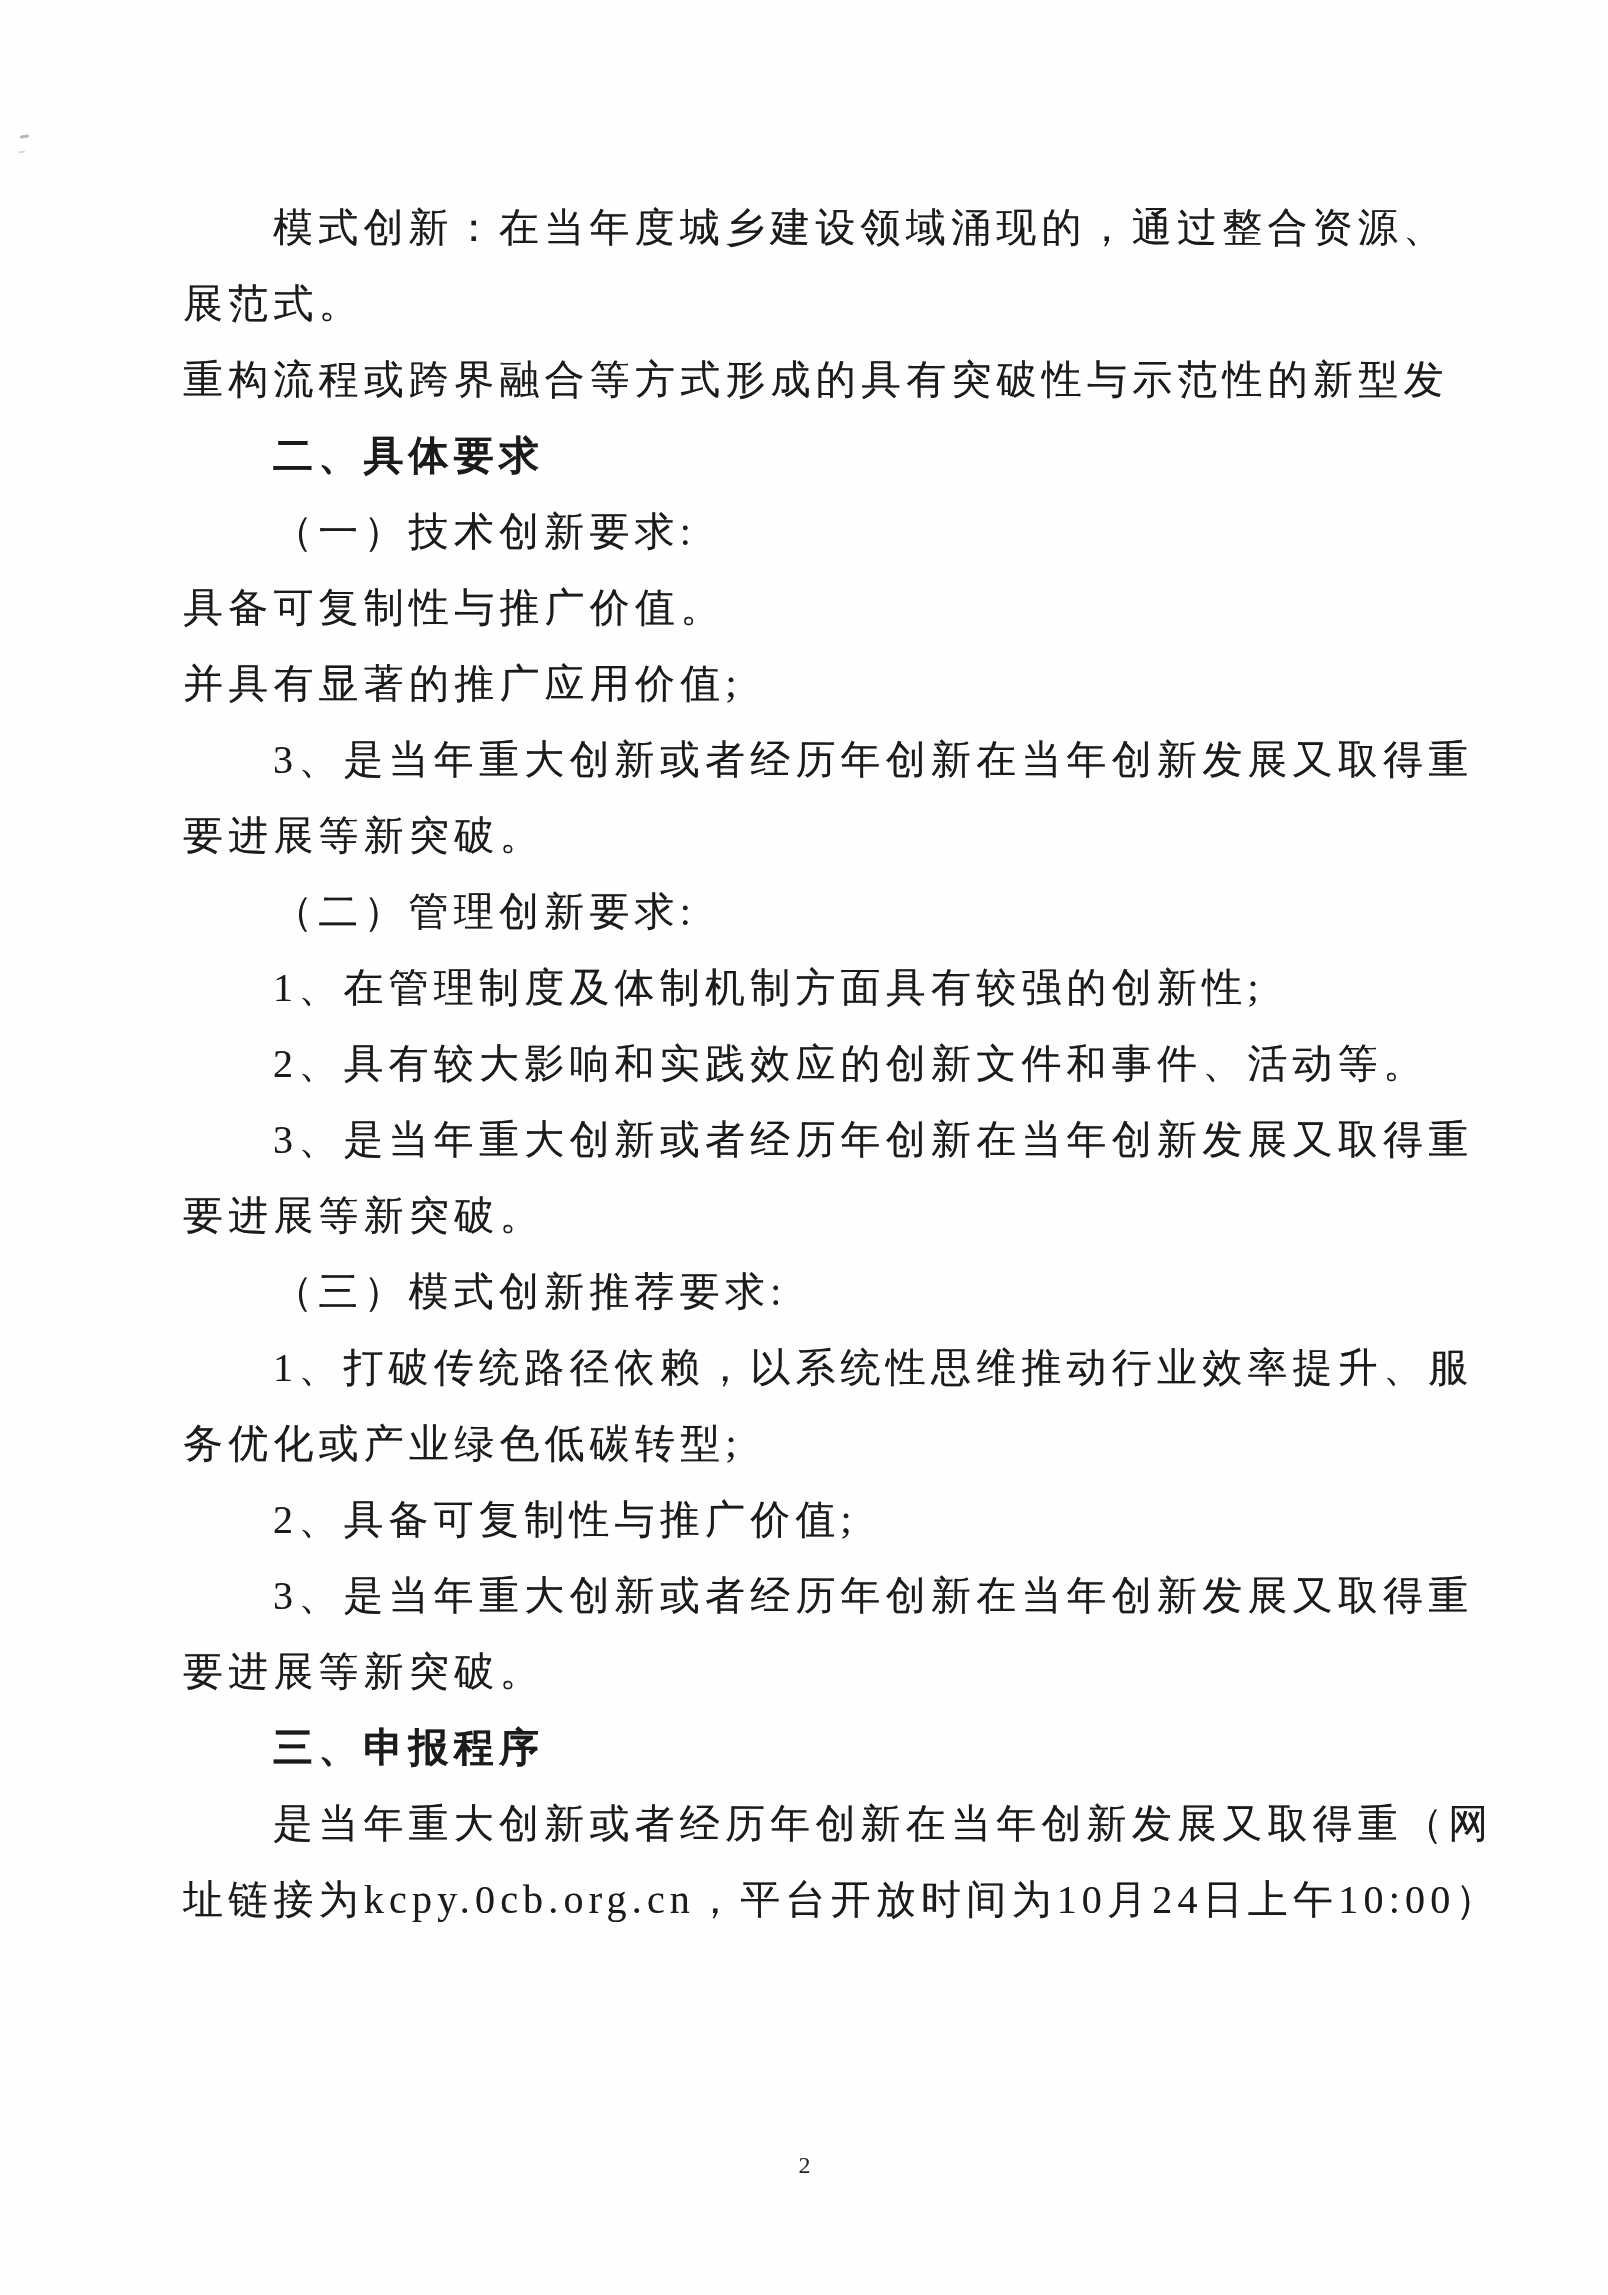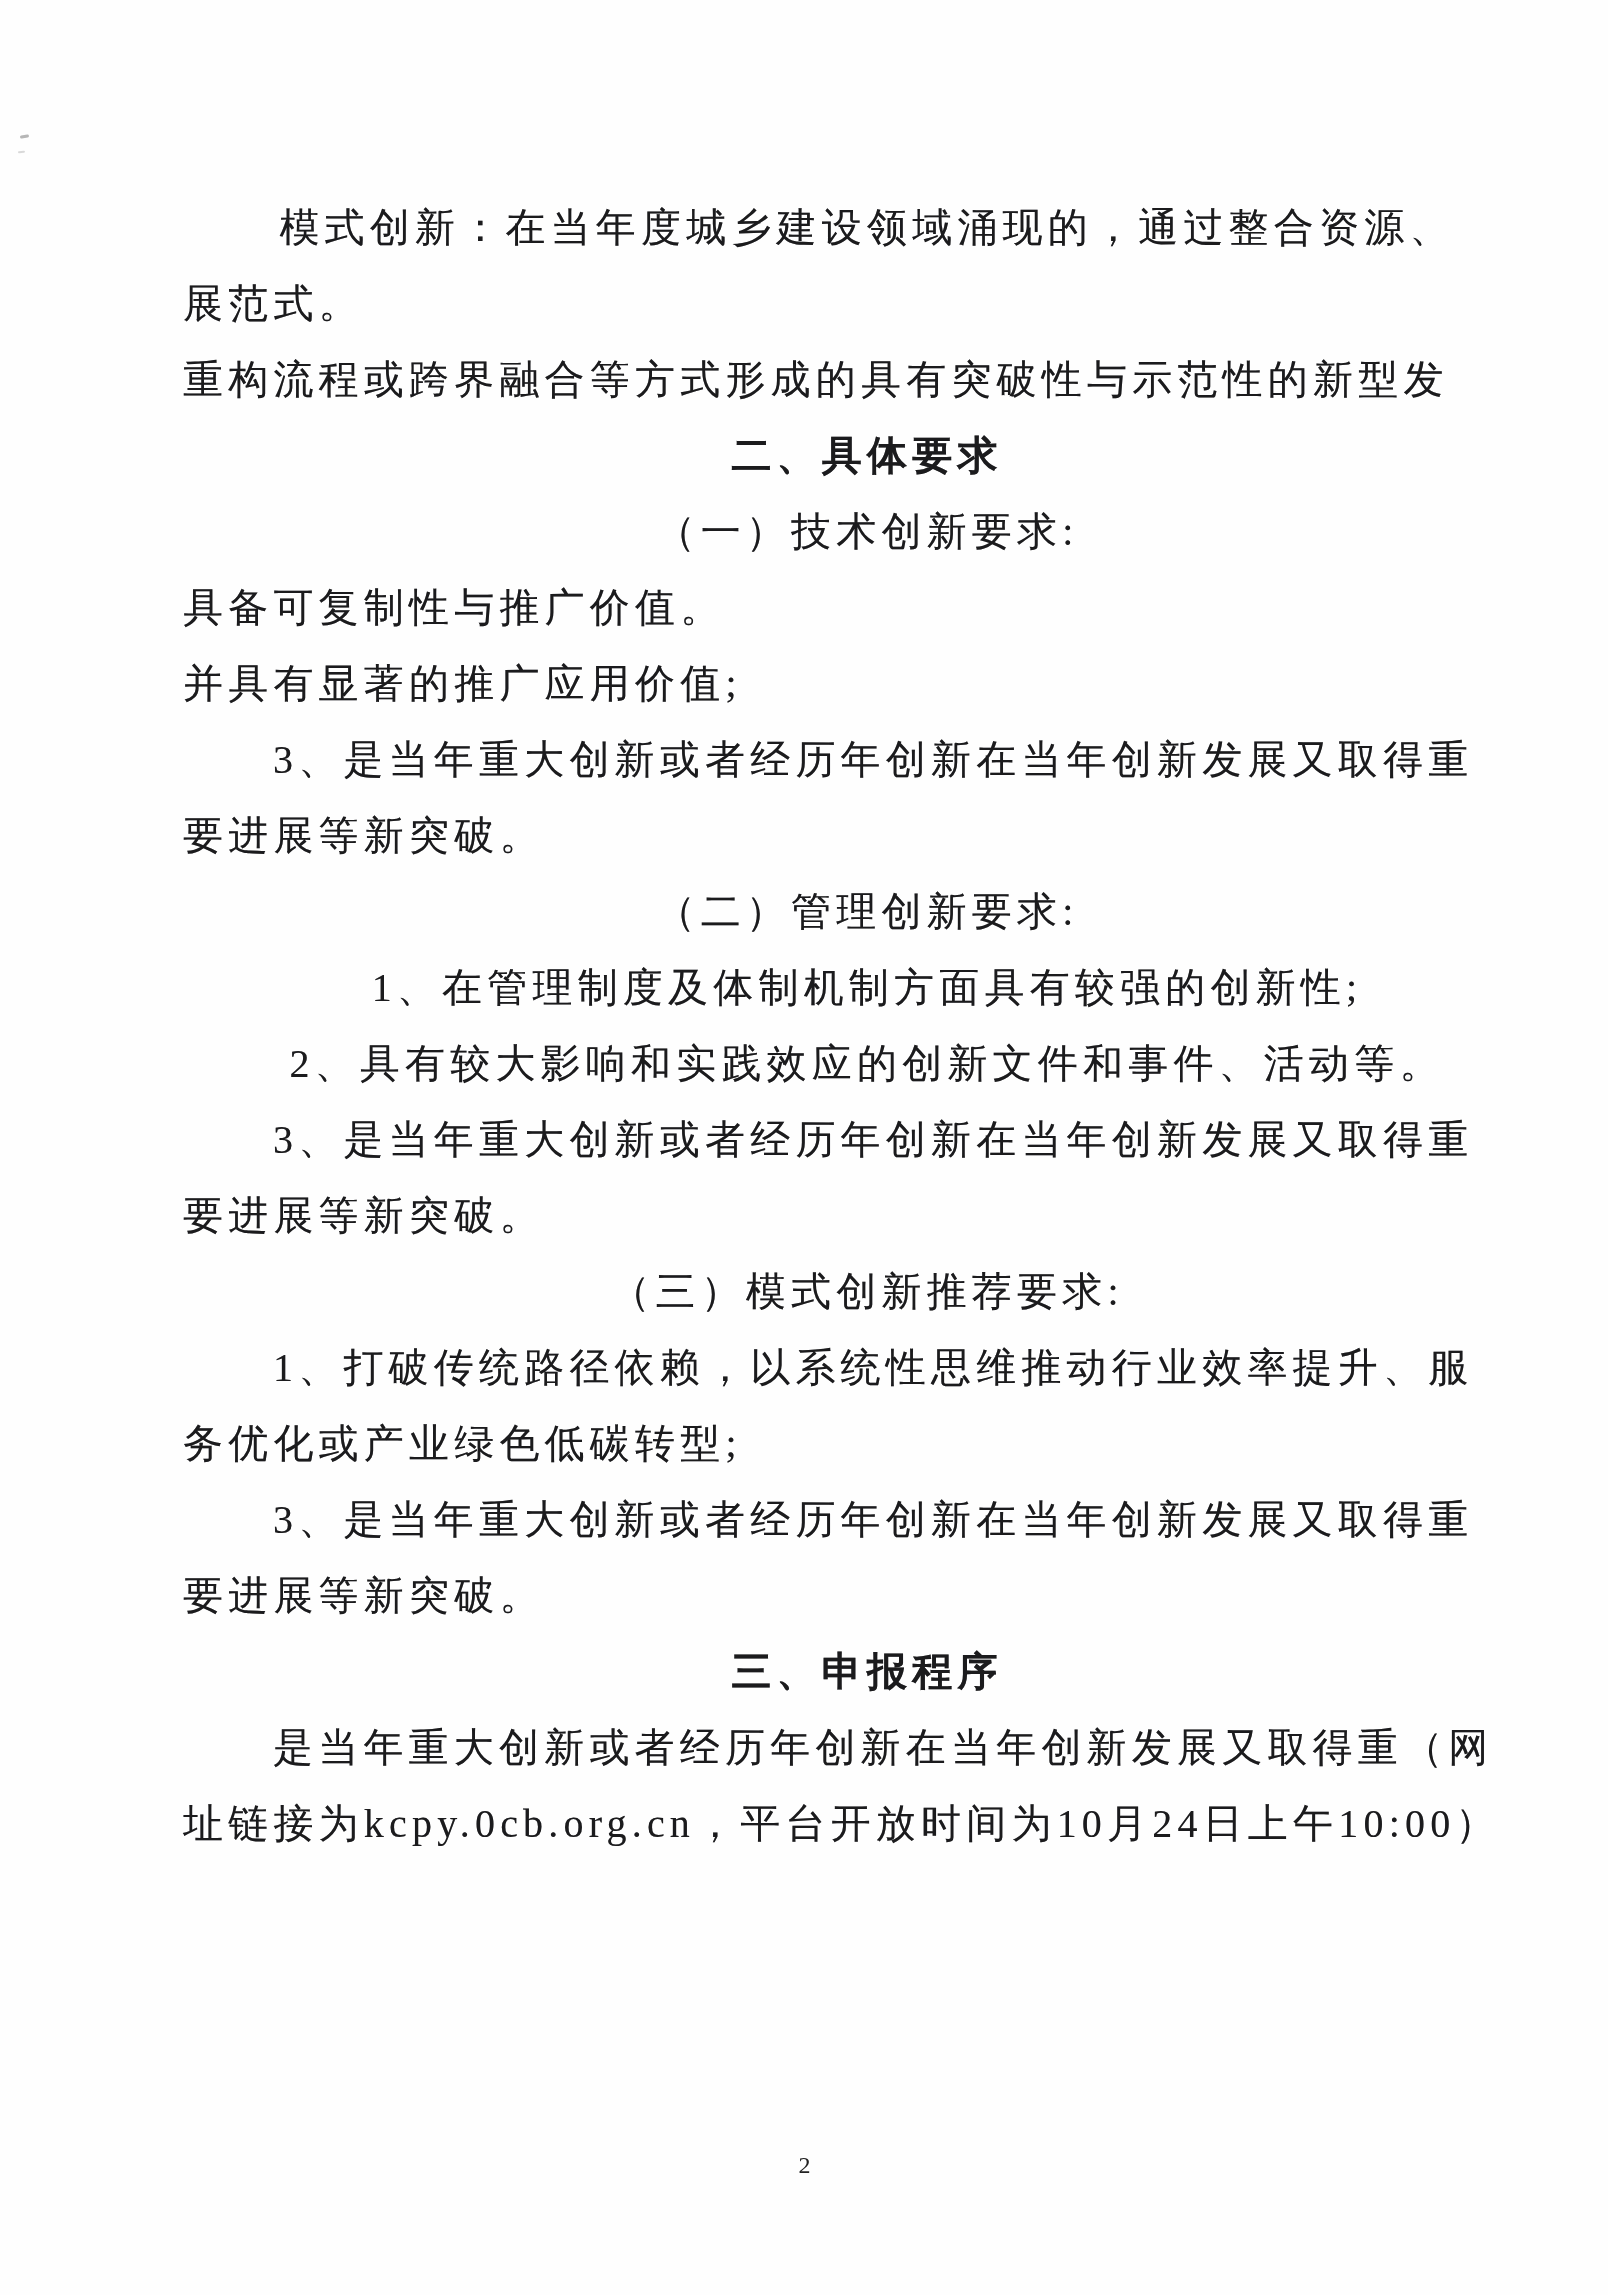--- a/index.html
+++ b/index.html
@@ -19,21 +19,21 @@
     width: 1278px;
   }
   .line {
     height: 76px;
     line-height: 76px;
     font-size: 40px;
     letter-spacing: 5.2px;
     white-space: nowrap;
     text-shadow: 0 0 0.5px rgba(25,25,28,0.45);
   }
-  .indent { text-indent: 90px; text-align: center; }
+  .indent { text-indent: 90px; }
   .heading {
     font-family: Liberation Serif, serif;
     font-weight: 700;
     text-shadow: 0 0 0.5px rgba(10,10,12,0.55);
   }
   .page-number {
     position: absolute;
     top: 2150px;
     left: 0;
     right: 0;
@@ -69,20 +69,21 @@
     <div class="line indent">3、是当年重大创新或者经历年创新在当年创新发展又取得重</div>
     <div class="line">要进展等新突破。</div>
     <div class="line indent">（二）管理创新要求:</div>
     <div class="line indent">1、在管理制度及体制机制方面具有较强的创新性;</div>
     <div class="line indent">2、具有较大影响和实践效应的创新文件和事件、活动等。</div>
     <div class="line indent">3、是当年重大创新或者经历年创新在当年创新发展又取得重</div>
     <div class="line">要进展等新突破。</div>
     <div class="line indent">（三）模式创新推荐要求:</div>
     <div class="line indent">1、打破传统路径依赖，以系统性思维推动行业效率提升、服</div>
     <div class="line">务优化或产业绿色低碳转型;</div>
+    <div class="line indent">2、具备可复制性与推广价值;</div>
     <div class="line indent">3、是当年重大创新或者经历年创新在当年创新发展又取得重</div>
     <div class="line">要进展等新突破。</div>
     <div class="line indent heading">三、申报程序</div>
     <div class="line indent">是当年重大创新或者经历年创新在当年创新发展又取得重（网</div>
     <div class="line">址链接为kcpy.0cb.org.cn，平台开放时间为10月24日上午10:00）</div>
   </div>
 
   <div class="page-number">2</div>
 </div>
 

